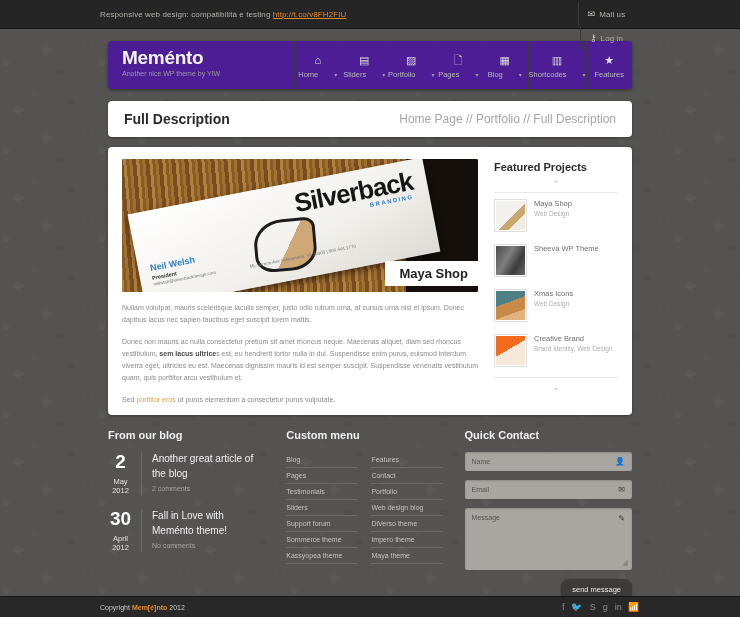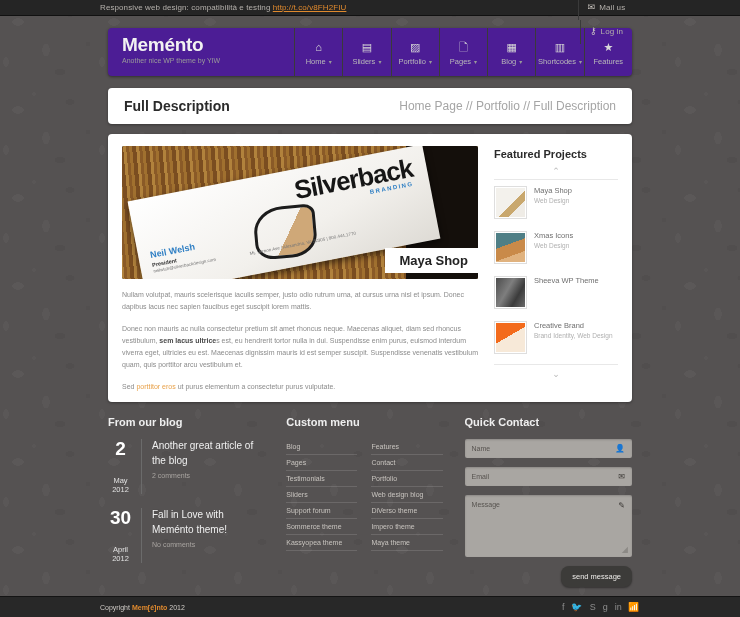--- a/index.html
+++ b/index.html
@@ -22,21 +22,21 @@
       radial-gradient(ellipse 13px 8px at 60px 72px, rgba(0,0,0,.045) 40%, transparent 42%),
       radial-gradient(circle 5px at 34px 6px, rgba(255,255,255,.025) 40%, transparent 42%),
       radial-gradient(circle 6px at 88px 44px, rgba(0,0,0,.04) 40%, transparent 42%);
     background-size: 96px 88px;
     z-index: 0;
   }
   .page { position: relative; z-index: 1; width: 740px; height: 617px; }
 
   
   .topbar {
-    height: 16px; background: #252525;
+    height: 29px; background: #252525;
     display: flex; align-items: center;
     border-bottom: 1px solid #111;
     text-align: center;
   }
   .topbar-inner {
     width: 540px; margin: 0 auto;
     display: flex; align-items: center; justify-content: space-between;
     font-size: 8px; color: #b4b0ab; letter-spacing: .1px;
   }
   .tb-left { white-space: nowrap; }
@@ -64,21 +64,21 @@
   .tagline { font-size: 7px; color: #9a9a9a; margin-top: 2px; }
   .nav { display: flex; flex: 1; }
   .nav-item {
     flex: 1; display: flex; flex-direction: column;
     align-items: center; justify-content: center;
     border-left: 1px solid #3a3a3a;
     color: #b9b9b9; font-size: 7.5px; gap: 4px;
     padding-top: 3px;
   }
   .nav-item .nico { font-size: 11px; color: #d8d8d8; line-height: 1; }
-  .nav-item .nlbl { display:flex; align-items:center; gap:3px; white-space: nowrap; }
+  .nav-item .nlbl { display:flex; align-items:center; gap:16px; white-space: nowrap; }
   .caret { font-size: 6px; color:#9a9a9a; }
 
   
   .titlebar {
     width: 524px; margin: 12px auto 0; height: 36px;
     background: #fff; border-radius: 4px;
     display: flex; align-items: center; justify-content: space-between;
     padding: 0 16px;
     box-shadow: 0 1px 3px rgba(0,0,0,.35);
   }
@@ -165,21 +165,21 @@
   
   .widgets { width: 524px; margin: 14px auto 0; display: flex; gap: 22px; color: #d6d2cd; }
   .w-blog { width: 168px; }
   .w-menu { width: 168px; }
   .w-contact { width: 180px; }
   .w-title { font-size: 11px; font-weight: bold; color: #efefef; margin-bottom: 11px; }
 
   .post { display: flex; gap: 10px; margin-bottom: 14px; }
   .post-date { width: 34px; text-align: center; border-right: 1px solid #6b6b6b; padding-right: 8px; }
   .pd-day { font-size: 19px; font-weight: bold; color: #fff; line-height: 1; }
-  .pd-mon { font-size: 7.5px; color: #e2e2e2; margin-top: 18px; }
+  .pd-mon { font-size: 7.5px; color: #e2e2e2; margin-top: 6px; }
   .pd-yr { font-size: 7.5px; color: #e2e2e2; }
   .post-body { flex: 1; }
   .post-title { font-size: 10px; color: #f0f0f0; line-height: 1.45; }
   .post-meta { font-size: 7px; color: #a8a4a0; margin-top: 4px; }
 
   .menu-cols { display: flex; gap: 14px; }
   .menu-col { flex: 1; }
   .menu-li {
     font-size: 7px; color: #c8c4bf; padding: 4px 0;
     border-bottom: 1px solid rgba(255,255,255,.13);
@@ -348,35 +348,35 @@
             <div class="th1"></div>
           </div>
         <div>
           <div class="proj-name">Maya Shop</div>
           <div class="proj-cat">Web Design</div>
         </div>
       </div>
 
       <div class="proj">
         <div class="thumb">
+            <div class="th2"></div>
+          </div>
+        <div>
+          <div class="proj-name">Sheeva WP Theme</div>
+          <div class="proj-cat"></div>
+        </div>
+      </div>
+
+      <div class="proj">
+        <div class="thumb">
             <div class="th3"></div>
           </div>
         <div>
           <div class="proj-name">Xmas Icons</div>
           <div class="proj-cat">Web Design</div>
-        </div>
-      </div>
-
-      <div class="proj">
-        <div class="thumb">
-            <div class="th2"></div>
-          </div>
-        <div>
-          <div class="proj-name">Sheeva WP Theme</div>
-          <div class="proj-cat"></div>
         </div>
       </div>
 
       <div class="proj">
         <div class="thumb">
             <div class="th4"></div>
           </div>
         <div>
           <div class="proj-name">Creative Brand</div>
           <div class="proj-cat">Brand Identity, Web Design</div>

